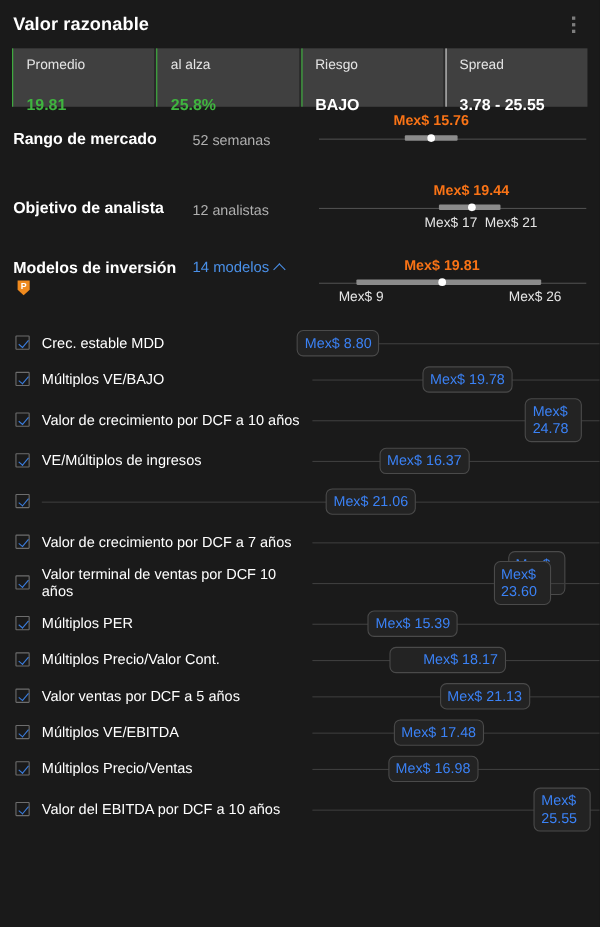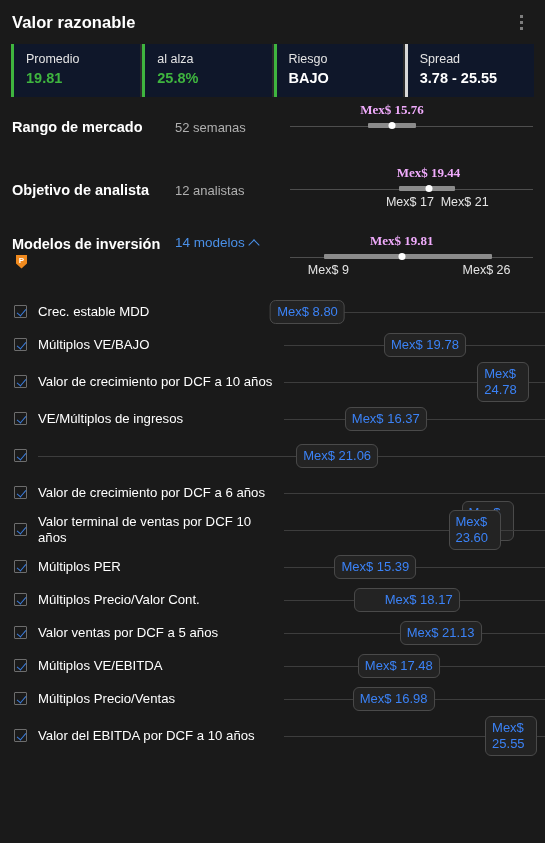--- a/index.html
+++ b/index.html
@@ -41,36 +41,36 @@
   .stats {
     display: flex;
     margin: 0 11px;
     height: 53px;
     background: #2a2a2a;
   }
   .stat {
     flex: 1;
     position: relative;
     padding: 8px 0 0 12px;
-    border-left: 3px solid #d946ef;
-    background: #0f172a;
+    border-left: 1px solid #d946ef;
+    background: #404040;
   }
   .stat.neutral { border-left-color: #d8d8d8; }
   .stat + .stat { margin-left: 2px; }
   .stat-label {
     color: #e4e4e4;
     font-size: 12.5px;
     line-height: 15px;
     font-weight: normal;
   }
   .stat-value {
     font-size: 14.5px;
     font-weight: bold;
     line-height: 20px;
-    margin-top: 1px;
+    margin-top: 19px;
   }
   .stat-value.green { color: #3fb53f; }
   .stat-value.white { color: #ffffff; }
 
   
   .range-row {
     display: flex;
     align-items: center;
     padding: 0 12px 0 12px;
     position: relative;
@@ -94,26 +94,25 @@
     flex-shrink: 0;
   }
   .slider-wrap {
     flex: 1;
     position: relative;
     height: 46px;
   }
   .slider-top-label {
     position: absolute;
     top: -2px;
-    color: #f0abfc;
+    color: #f97316;
     font-size: 13px;
     font-weight: bold;
     transform: translateX(-50%);
     white-space: nowrap;
-    font-family: Liberation Serif, serif;
   }
   .slider-track {
     position: absolute;
     top: 22px;
     left: 0; right: 0;
     height: 1px;
     background: #4e4e4e;
   }
   .slider-band {
     position: absolute;
@@ -354,21 +353,21 @@
       </div>
       <div class="model-row tall">
         <div class="cb"></div>
         <div class="model-bar">
           <div class="model-line"></div>
           <div class="val-badge" style="left: 59%;">Mex$ 21.06</div>
         </div>
       </div>
       <div class="model-row">
         <div class="cb"></div>
-        <div class="model-name">Valor de crecimiento por DCF a 6 años</div>
+        <div class="model-name">Valor de crecimiento por DCF a 7 años</div>
         <div class="model-bar">
           <div class="model-line"></div>
           <div class="val-badge wrap" style="left: 78%; margin-top: 28px;">Mex$ 24.14</div>
         </div>
       </div>
       <div class="model-row tall">
         <div class="cb"></div>
         <div class="model-name">Valor terminal de ventas por DCF 10 años</div>
         <div class="model-bar">
           <div class="model-line"></div>

